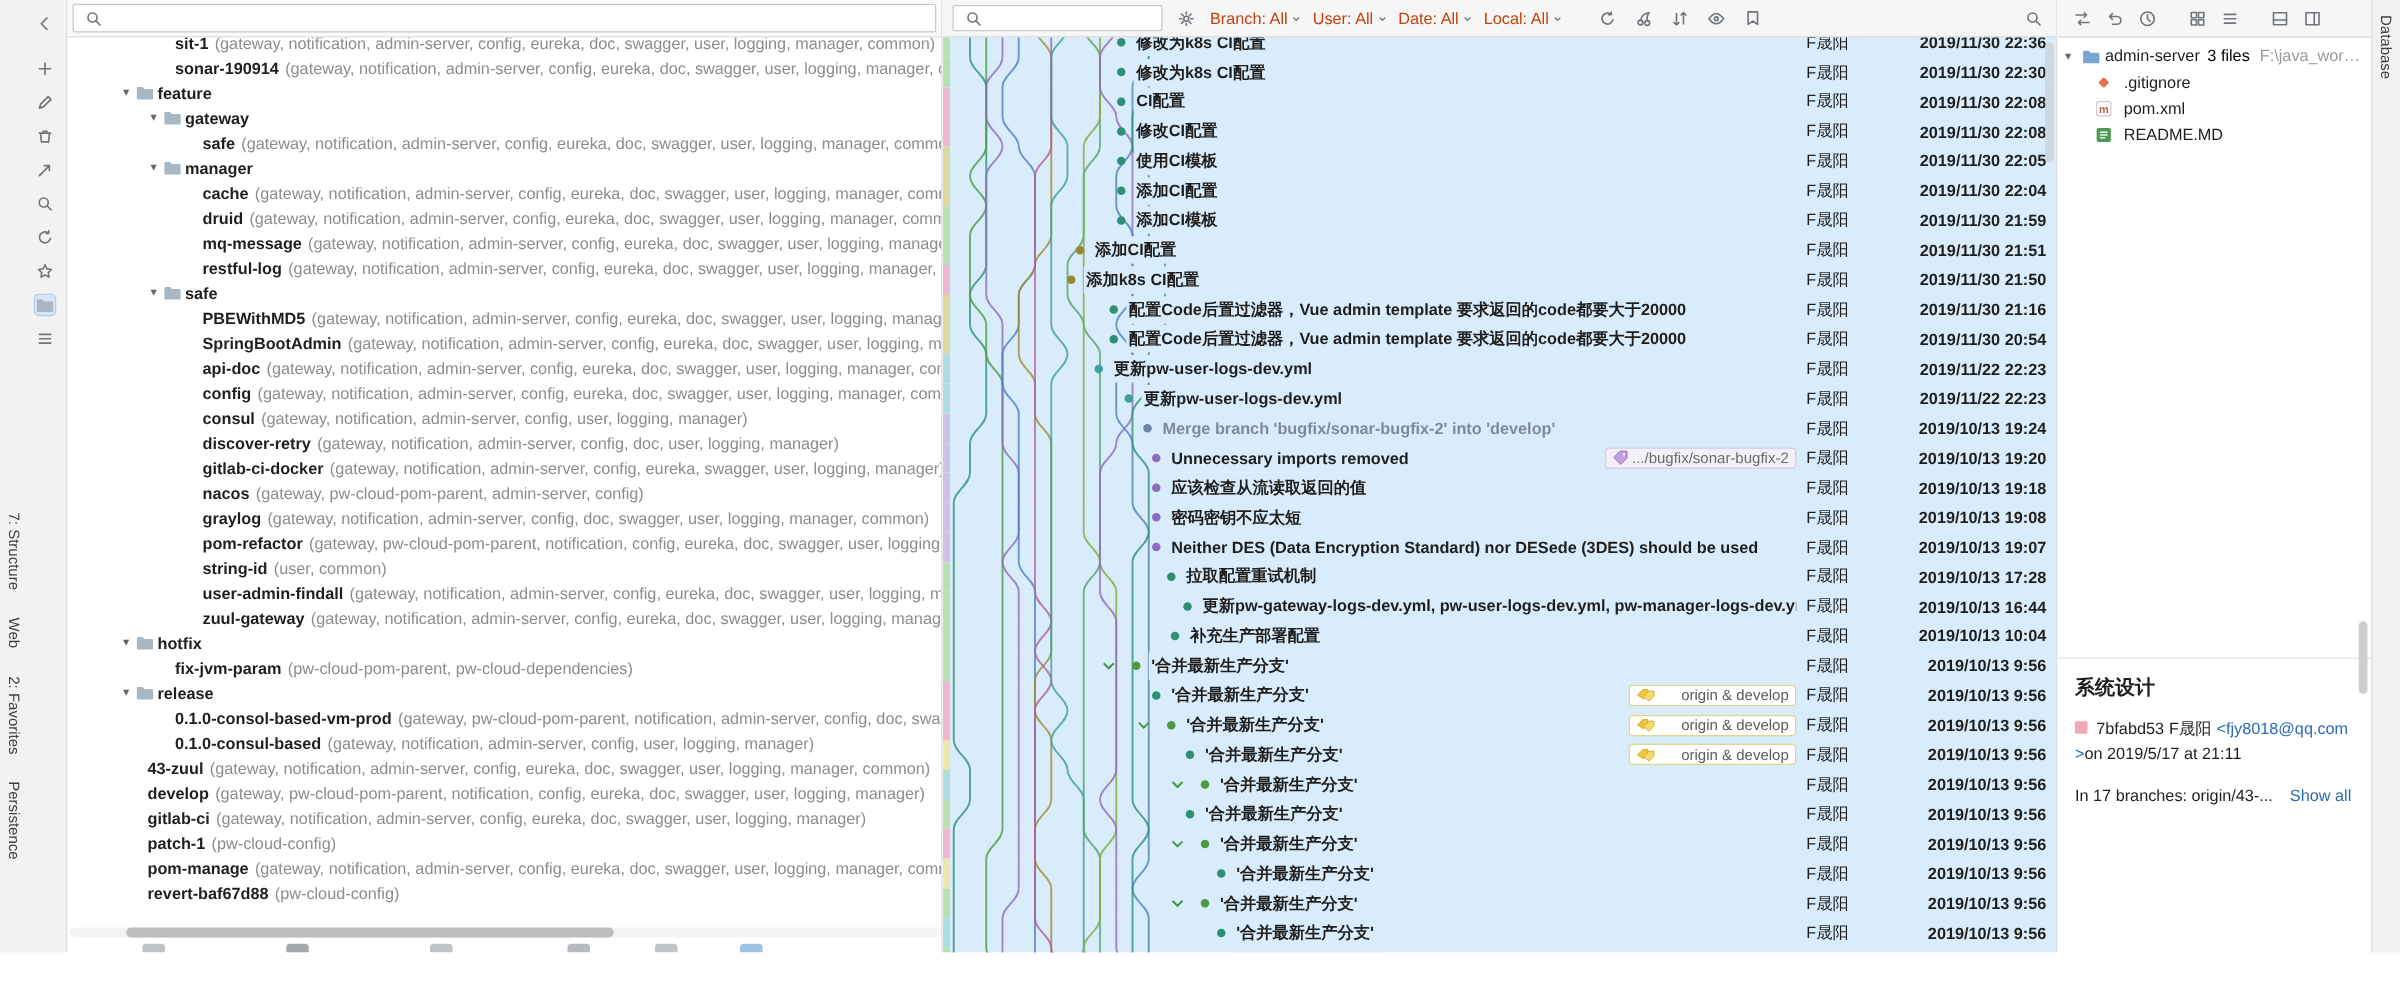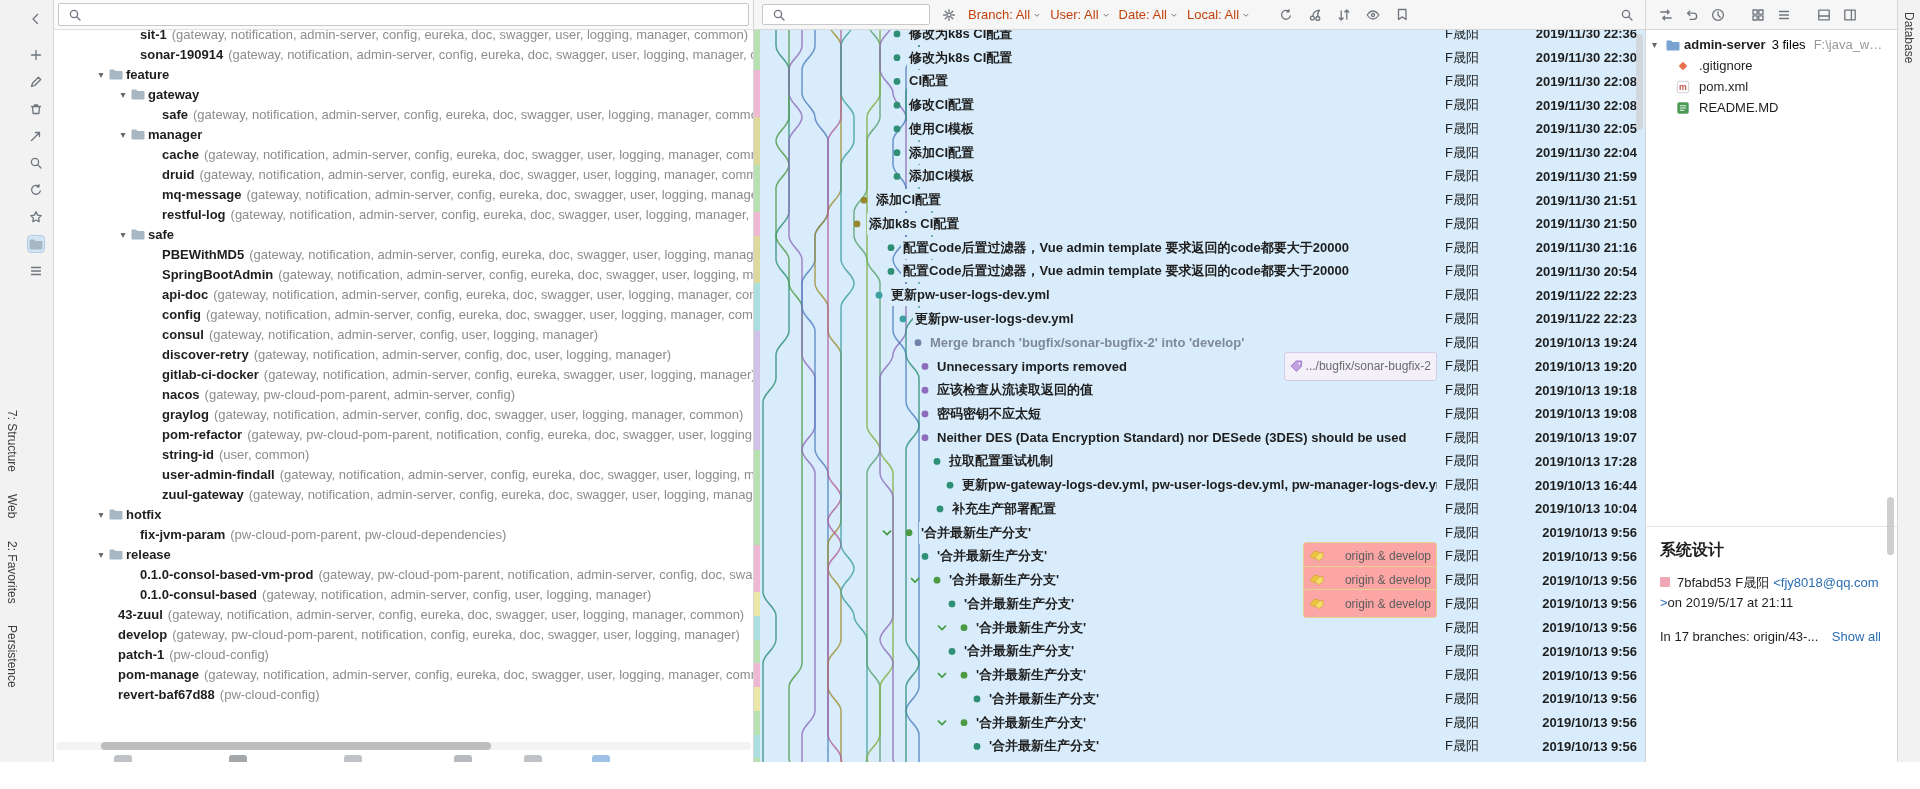--- a/index.html
+++ b/index.html
@@ -72,38 +72,38 @@
   #graph { position:absolute; left:6px; top:-8px; z-index:1; pointer-events:none; }
   #rows { position:absolute; left:0; right:0; top:-8px; }
   .crow { height:23.75px; display:flex; align-items:center; position:relative; background:#d8ecfb; }
   .crow .strip { position:absolute; left:0; top:0; bottom:0; width:6px; }
   .crow .msg { position:relative; z-index:2; background:#d8ecfb; font-weight:bold;
     white-space:nowrap; overflow:hidden; flex-shrink:1; padding:2px 7px 2px 2px; }
   .crow.muted .msg { color:#7e8a97; font-weight:bold; }
   .crow .sp { flex:1; min-width:0; }
   .crow .refs { display:flex; gap:4px; margin-right:8px; z-index:2; flex:none; }
   .chip { display:inline-flex; align-items:center; gap:3px; font-size:12px; color:#5c5c5c;
-    padding:0 5px; height:29px; border-radius:3px; }
-  .chip.tags { background:#fca5a5; border:1px solid #e5d392;gap:20px; }
+    padding:0 5px; height:17px; border-radius:3px; }
+  .chip.tags { background:#ffffff; border:1px solid #e5d392;gap:20px; }
   .chip.branch { background:#f4f0f9; border:1px solid #d7c9e8; color:#6b6b6b; }
   .crow .author { width:74px; flex:none; z-index:2; }
   .crow .date { width:126px; flex:none; text-align:right; font-weight:bold; padding-right:8px; z-index:2; }
   .log-vthumb { position:absolute; right:2px; top:34px; width:7px; height:96px;
     background:#cfcfcf; border-radius:4px; opacity:.7; z-index:5; }
 
   
   .details-panel { flex:1; min-width:0; display:flex; flex-direction:column;
     background:#fff; position:relative; overflow:hidden; }
   .details-toolbar { height:30px; flex:none; display:flex; align-items:center; gap:6px;
     background:#f6f6f6; border-bottom:1px solid #d8d8d8; padding:0 10px; }
   .file-tree { padding-top:4px; flex:none; }
   .frow { height:21px; display:flex; align-items:center; white-space:nowrap; overflow:hidden; padding-left:6px; }
   .frow .chev { width:13px; font-size:10px; color:#666; flex:none; }
   .frow .ficon { width:19px; flex:none; display:flex; align-items:center; }
-  .frow.root .name { font-weight:bold; margin-right:6px; }
+  .frow.root .name { font-weight:normal; margin-right:6px; }
   .frow.root .count { color:#000000; margin-right:8px; }
   .frow.root .path { color:#9a9a9a; margin-left:auto; padding-right:8px; overflow:hidden; text-overflow:ellipsis; min-width:0; }
   .frow.file { padding-left:30px; }
   .frow.file .ficon { margin-right:4px; }
   .commit-info { margin-top:auto; border-top:1px solid #e4e4e4; padding:13px 14px 6px; }
   .ci-title { font-weight:bold; font-size:16px; margin-bottom:12px; }
   .ci-meta { line-height:20px; word-break:break-all; }
   .ci-meta .swatch { display:inline-block; width:10px; height:10px; background:#f2a8b4;
     margin-right:7px; border-radius:1px; }
   .ci-meta span { margin-right:4px; }
@@ -348,20 +348,24 @@
               <span class="bname">0.1.0-consul-based</span>
               <span class="repos">(gateway, notification, admin-server, config, user, logging, manager)</span>
             </div>
             <div class="trow" style="padding-left:64px">
               <span class="bname">43-zuul</span>
               <span class="repos">(gateway, notification, admin-server, config, eureka, doc, swagger, user, logging, manager, common)</span>
             </div>
             <div class="trow" style="padding-left:64px">
               <span class="bname">develop</span>
               <span class="repos">(gateway, pw-cloud-pom-parent, notification, config, eureka, doc, swagger, user, logging, manager)</span>
+            </div>
+            <div class="trow" style="padding-left:64px">
+              <span class="bname">gitlab-ci</span>
+              <span class="repos">(gateway, notification, admin-server, config, eureka, doc, swagger, user, logging, manager)</span>
             </div>
             <div class="trow" style="padding-left:64px">
               <span class="bname">patch-1</span>
               <span class="repos">(pw-cloud-config)</span>
             </div>
             <div class="trow" style="padding-left:64px">
               <span class="bname">pom-manage</span>
               <span class="repos">(gateway, notification, admin-server, config, eureka, doc, swagger, user, logging, manager, common)</span>
             </div>
             <div class="trow" style="padding-left:64px">

